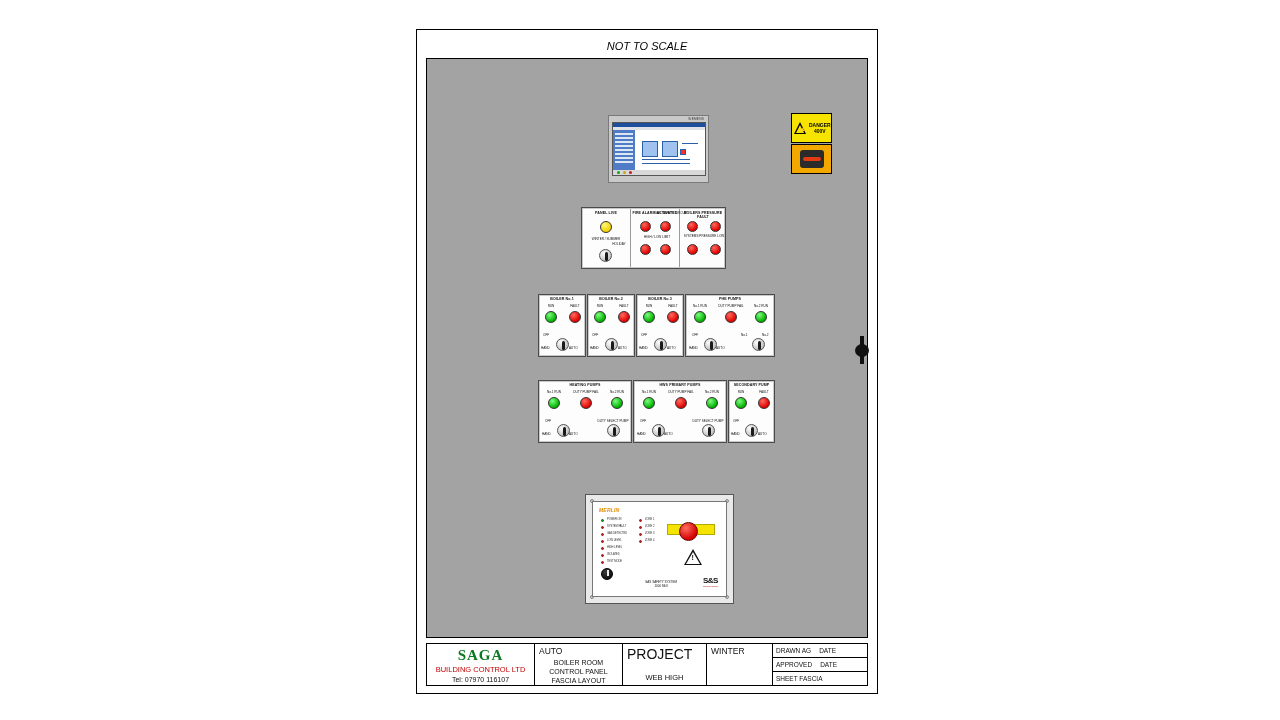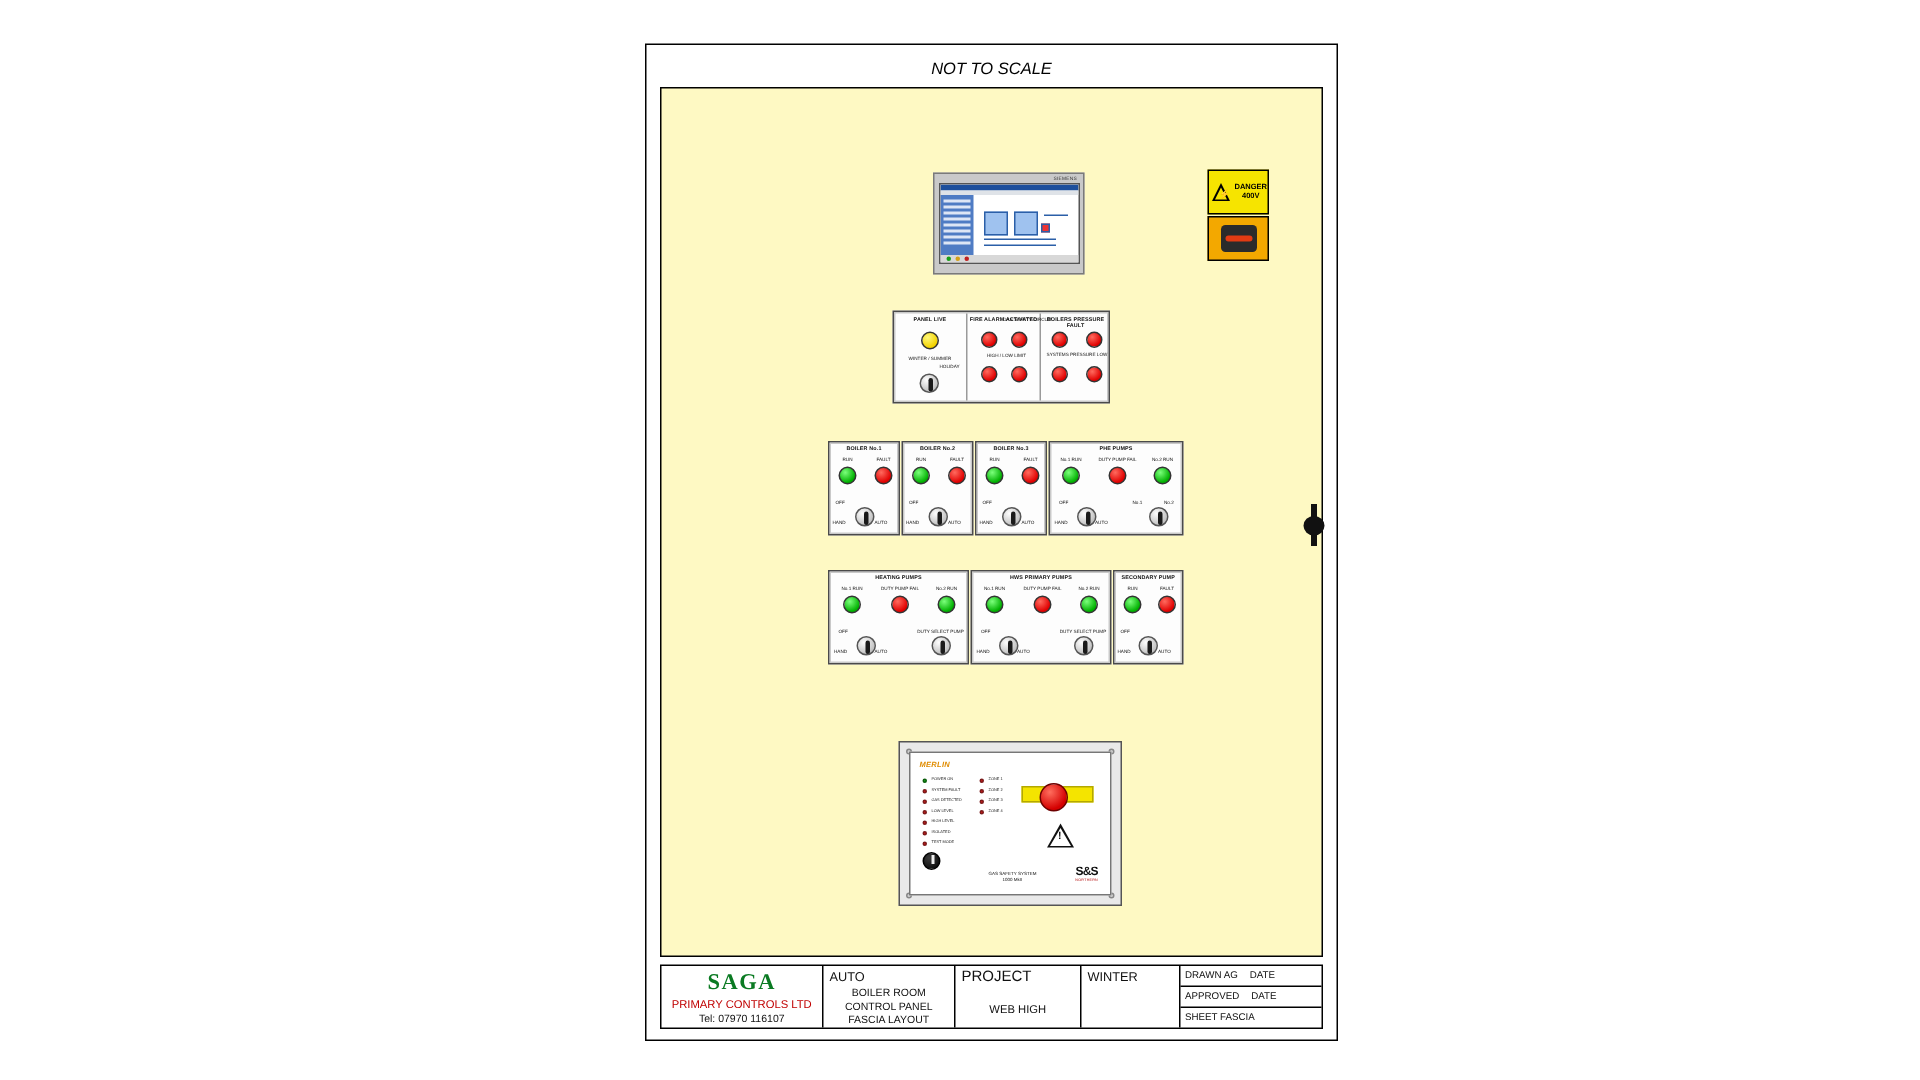--- a/index.html
+++ b/index.html
@@ -13,21 +13,21 @@
   }
   #stage {
     position: relative;
     width: 1280px;
     height: 720px;
     background: #ffffff;
   }
   
   #sheet {
     position: absolute;
-    left: 430px;
+    left: 416px;
     top: 29px;
     width: 462px;
     height: 665px;
     background: #ffffff;
     border: 1.6px solid #000;
     box-sizing: border-box;
   }
   .nts {
     position: absolute;
     left: 0; top: 10px;
@@ -39,21 +39,21 @@
   }
   
   #enclosure {
     position: absolute;
     left: 9px;
     top: 28px;
     width: 442px;
     height: 580px;
     border: 1.8px solid #000;
     box-sizing: border-box;
-    background: #fef9c3;
+    background: #a3a3a3;
   }
   .dims {
     position: absolute;
     left: 0;
     top: 614px;
     width: 462px;
     text-align: center;
     font-size: 16px;
     font-style: italic;
     font-weight: bold;
@@ -334,21 +334,21 @@
   }
   #titleblock .cell:last-child { border-right: none; }
   .tb-saga { width: 108px; text-align:center; }
   .tb-saga .sg { font-size: 15px; font-weight: bold; color: #0a7a22; letter-spacing:1px; margin-top:3px; font-family:"Liberation Serif", serif;}
   .tb-saga .bc { font-size: 7.5px; color: #c00000; margin-top:1px;}
   .tb-saga .tel { font-size: 7px; color: #111; margin-top:2px;}
   .tb-title { width: 88px; }
   .tb-title .hdr { font-size: 8.5px; padding: 2px 0 0 4px; color:#111;}
   .tb-title .body { font-size: 7px; text-align:center; line-height: 9px; margin-top: 2px; color:#111;}
   .tb-project { width: 84px; }
-  .tb-project .hdr { font-size: 10px; padding: 2px 0 0 4px; color:#111;}
+  .tb-project .hdr { font-size: 14px; padding: 2px 0 0 4px; color:#111;}
   .tb-project .body { font-size: 7.5px; text-align:center; margin-top: 11px; color:#111;}
   .tb-client { width: 66px; }
   .tb-client .hdr { font-size: 8.5px; padding: 2px 0 0 4px; color:#111;}
   .tb-right { flex: 1 1 auto; display:flex; flex-direction:column; }
   .tb-right .r {
     flex: 1 1 0;
     border-bottom: 1.1px solid #000;
     font-size: 6.5px;
     display: flex;
     align-items: center;
@@ -624,21 +624,21 @@
 
     <div id="hinge">
       <div class="bar"></div>
       <div class="knob"></div>
     </div>
 
 
     <div id="titleblock">
       <div class="cell tb-saga">
         <div class="sg">SAGA</div>
-        <div class="bc">PRIMARY CONTROLS LTD</div>
+        <div class="bc">BUILDING CONTROL LTD</div>
         <div class="tel">Tel: 07970 116107</div>
       </div>
       <div class="cell tb-title">
         <div class="hdr">AUTO</div>
         <div class="body">
           <div>BOILER ROOM</div>
           <div>CONTROL PANEL</div>
           <div>FASCIA LAYOUT</div>
         </div>
       </div>

